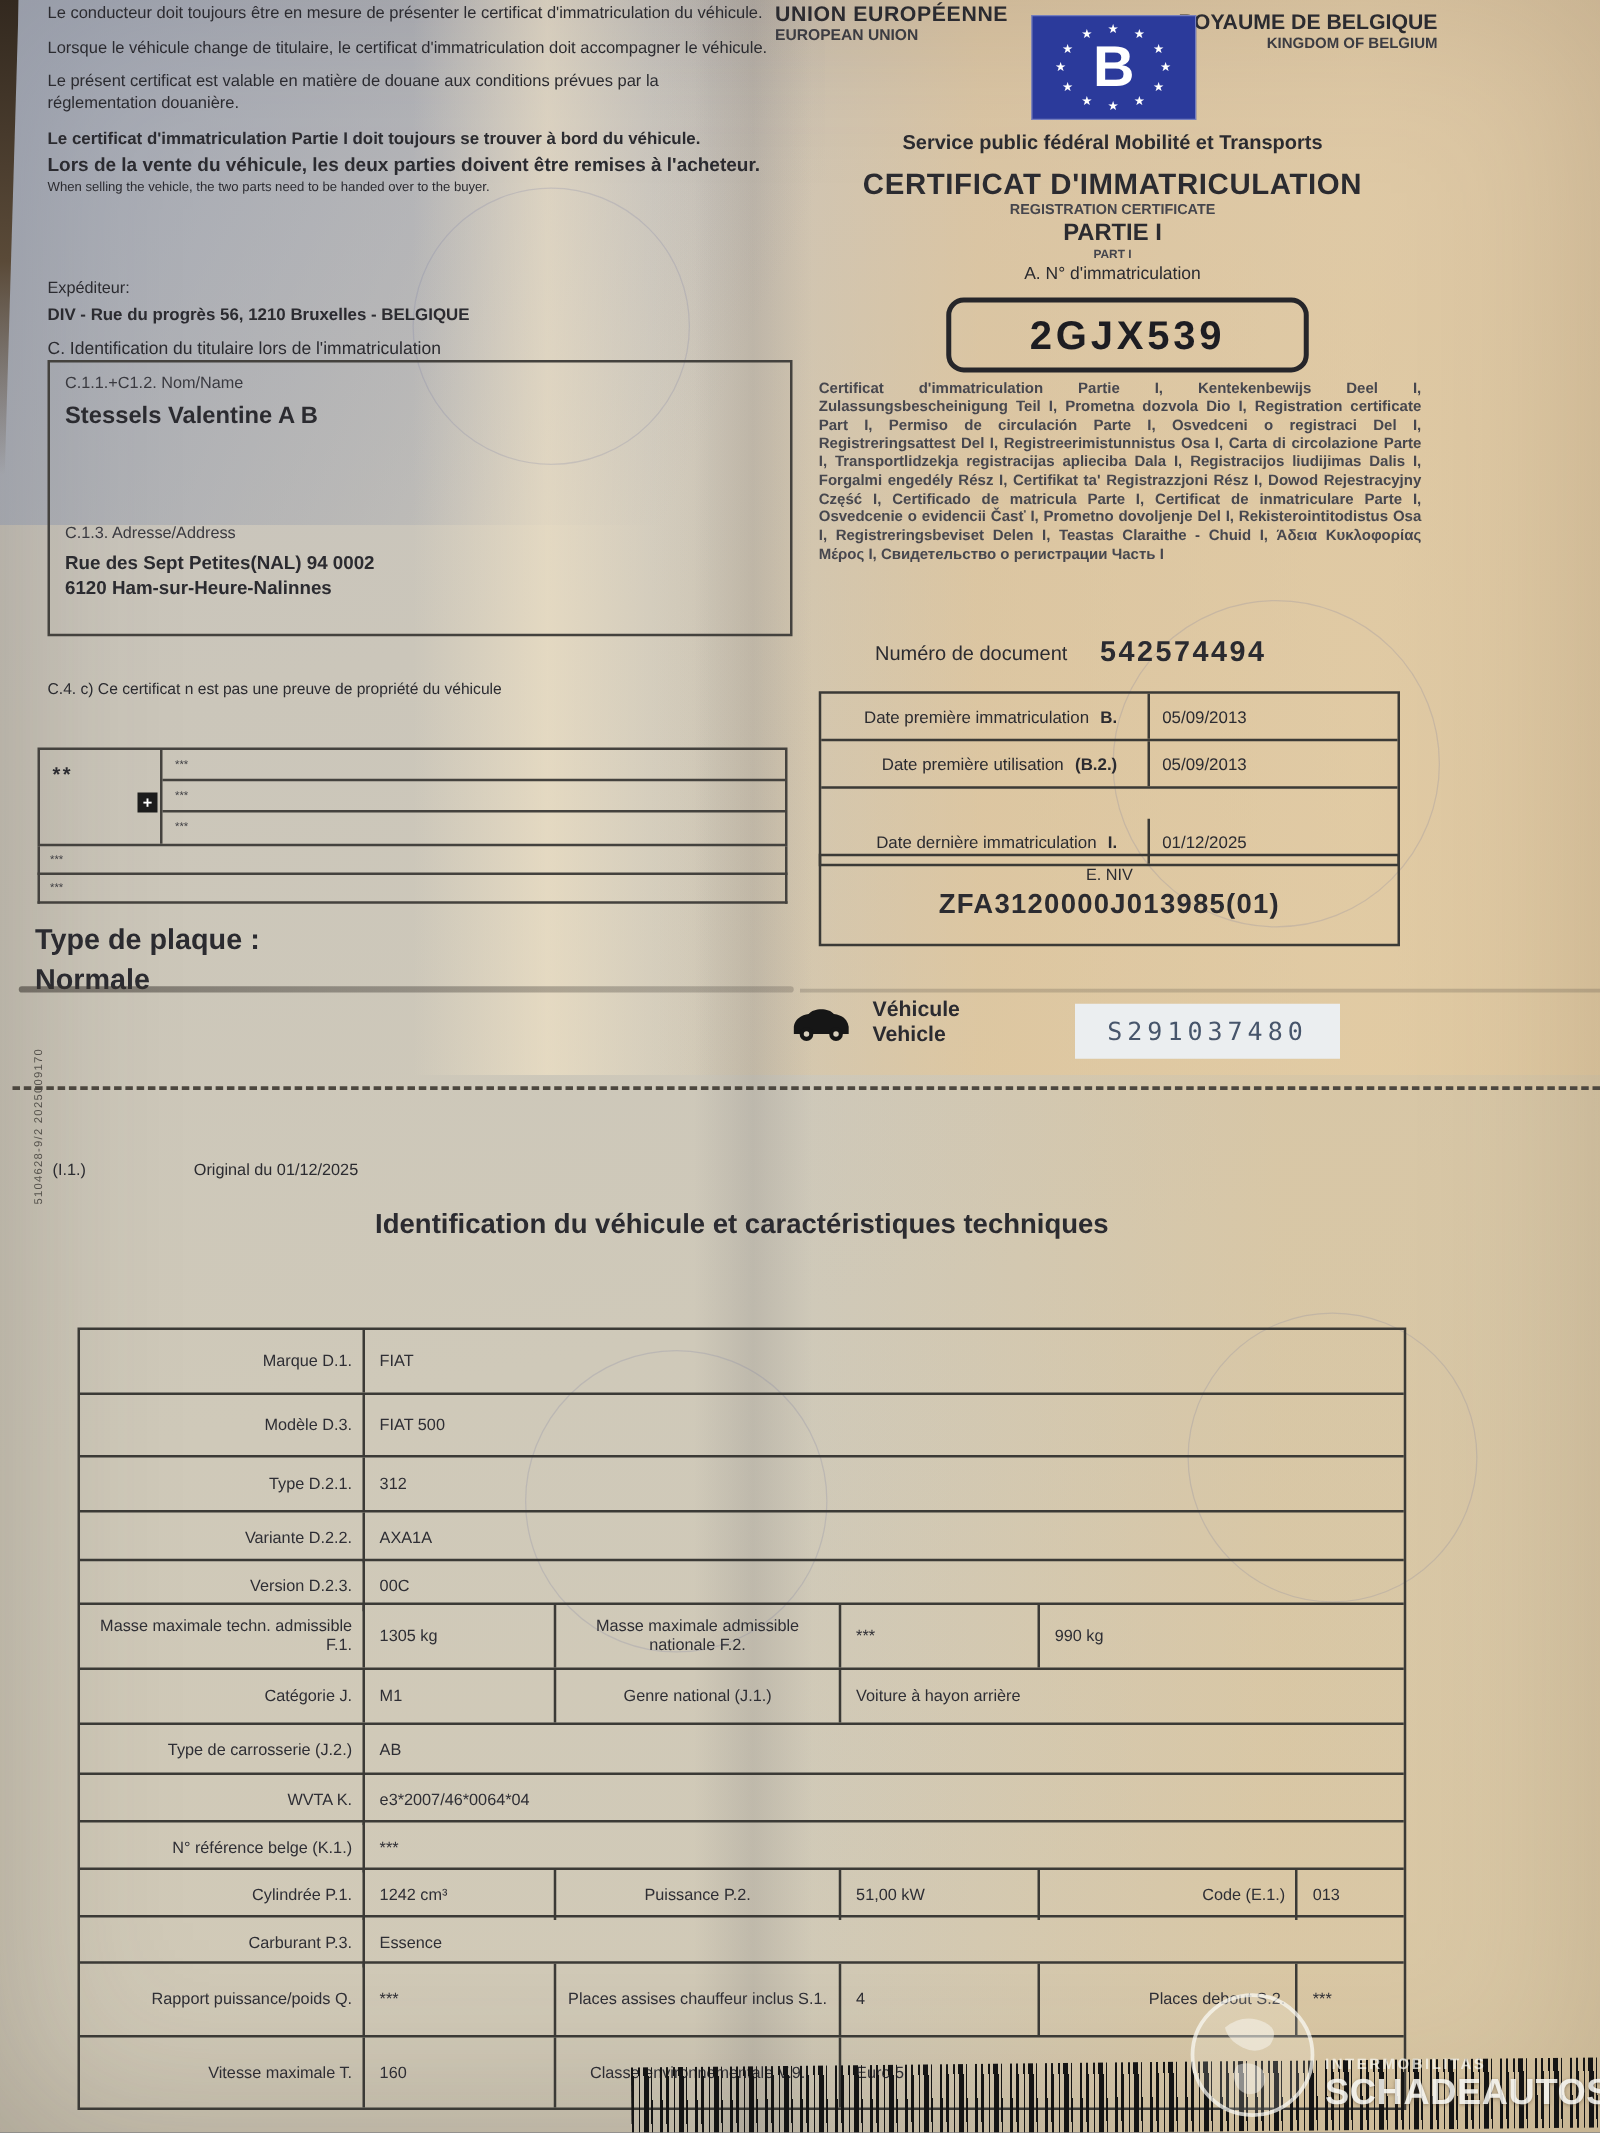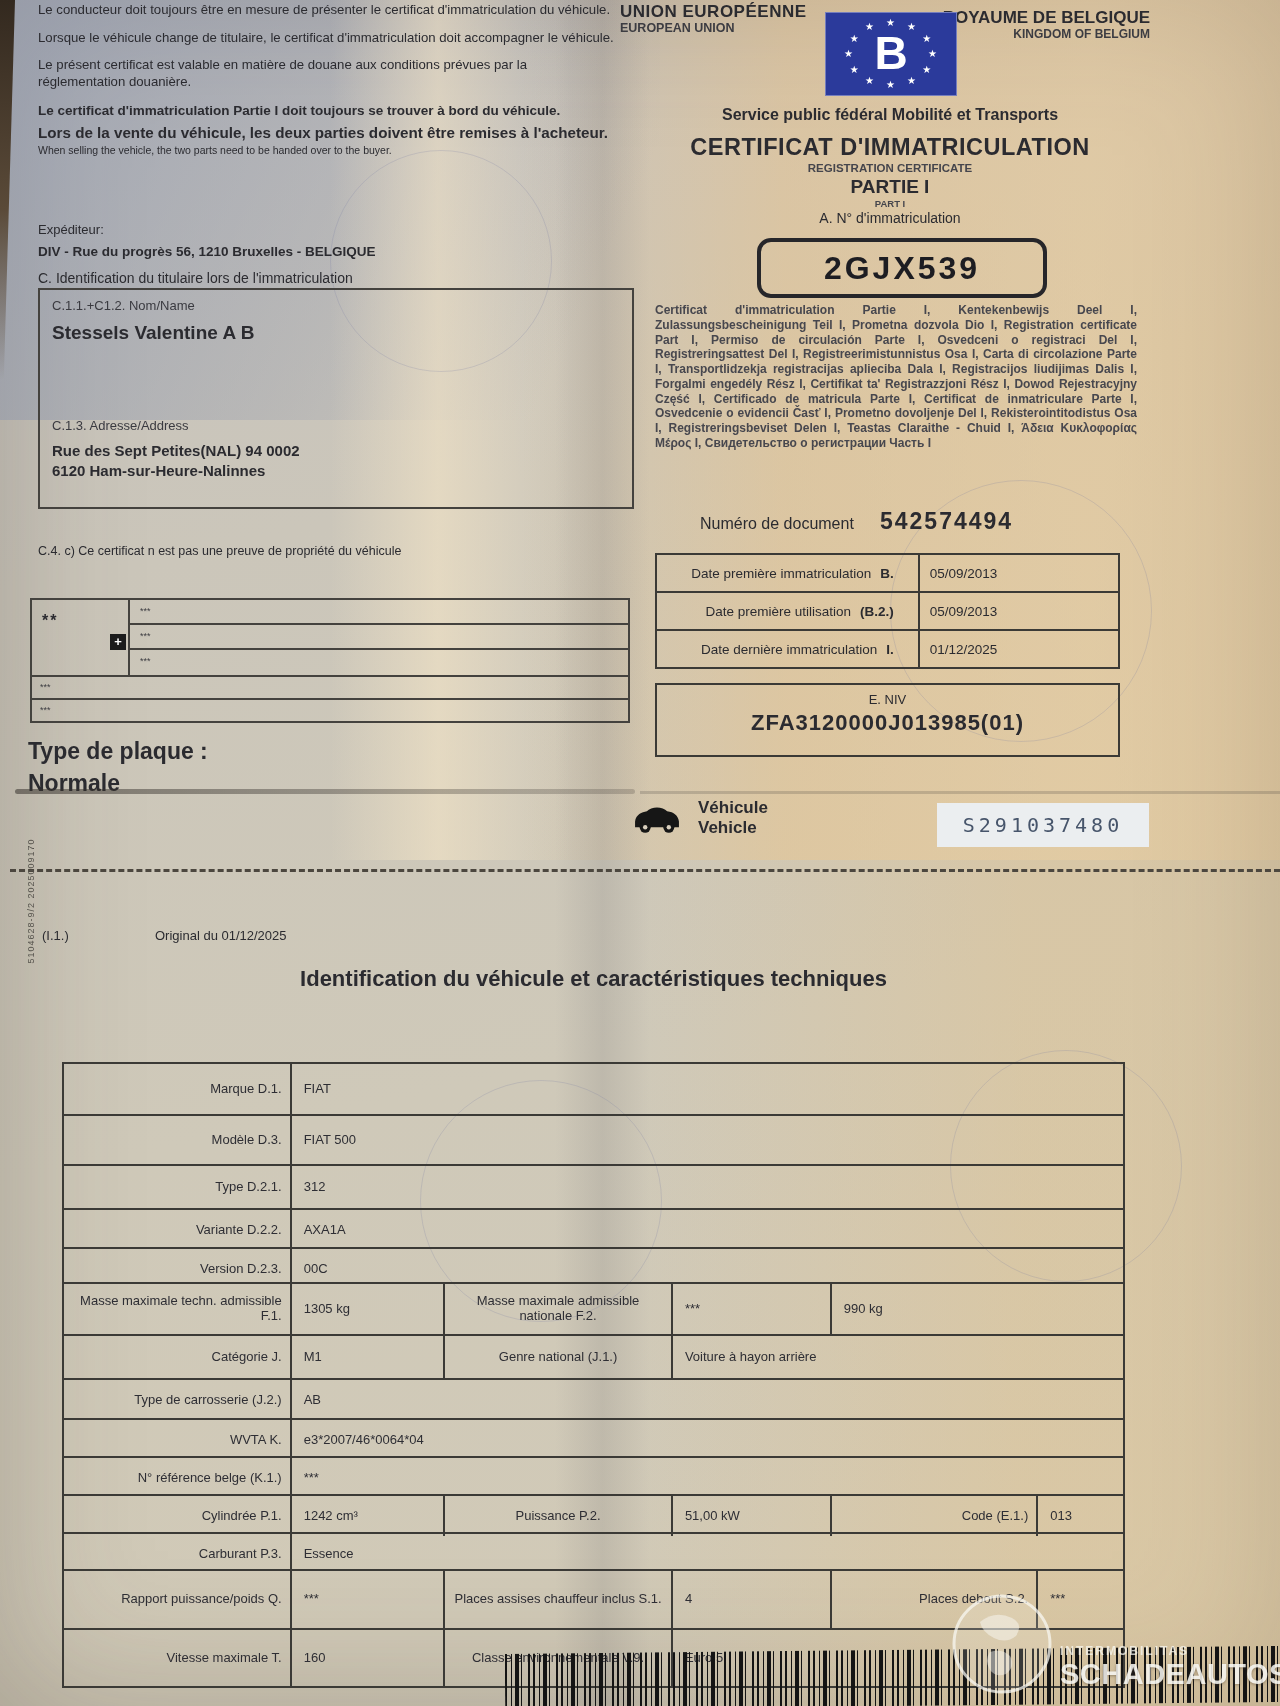--- a/index.html
+++ b/index.html
@@ -70,31 +70,31 @@
   .reg-lbl{position:absolute;left:620px;top:210px;width:540px;text-align:center;font-size:14px;}
   .plate-box{position:absolute;left:757px;top:238px;width:282px;height:52px;border:4px solid #26262a;border-radius:14px;
     display:flex;align-items:center;justify-content:center;}
   .plate-num{font-size:32px;font-weight:700;letter-spacing:3px;color:#1d1d22;}
   .mlang{position:absolute;left:655px;top:303px;width:482px;font-size:12px;font-weight:700;color:#47474e;
     text-align:justify;line-height:1.23;}
   .docnum-l{position:absolute;left:700px;top:515px;font-size:16px;}
   .docnum-v{position:absolute;left:880px;top:508px;font-size:23px;font-weight:700;letter-spacing:2px;}
   .dates{position:absolute;left:655px;top:553px;width:465px;border:2px solid #3b3a36;box-sizing:border-box;}
   .dates-row{display:flex;height:36px;border-bottom:2px solid #3b3a36;}
-  .dates-row:last-child{border-bottom:none;}
+  .dates-row:last-child{border-bottom:none;margin-top:24px;}
   .dates-lab{width:57%;display:flex;align-items:center;justify-content:flex-end;gap:9px;
     border-right:2px solid #3b3a36;font-size:13.5px;padding-right:24px;box-sizing:border-box;}
   .dates-code{font-weight:700;font-size:13.5px;}
   .dates-val{flex:1;display:flex;align-items:center;padding-left:10px;font-size:13.5px;}
   .niv-box{position:absolute;left:655px;top:683px;width:465px;height:74px;border:2px solid #3b3a36;box-sizing:border-box;text-align:center;}
   .niv-lab{margin-top:7px;font-size:13px;}
   .niv-val{font-size:22px;font-weight:700;letter-spacing:1px;margin-top:3px;}
   .veh{position:absolute;left:630px;top:798px;display:flex;align-items:center;gap:14px;}
   .veh-lbls{font-size:17px;font-weight:700;line-height:1.15;}
-  .serial-box{position:absolute;left:937px;top:803px;width:212px;height:44px;background:rgba(236,241,246,.92);
+  .serial-box{position:absolute;left:860px;top:803px;width:212px;height:44px;background:rgba(236,241,246,.92);
     display:flex;align-items:center;justify-content:center;}
   .serial-txt{font-family:"DejaVu Sans Mono",monospace;font-size:20px;letter-spacing:4px;color:#47556b;}
 
   
   .smudge1{position:absolute;left:15px;top:789px;width:620px;height:5px;border-radius:3px;
     background:linear-gradient(90deg,rgba(55,50,45,.55),rgba(55,50,45,.22));}
   .smudge2{position:absolute;left:640px;top:791px;width:640px;height:3px;background:rgba(70,65,58,.22);}
   .perforation{position:absolute;left:10px;top:869px;width:1270px;border-top:3px dashed #4c473f;}
   .edge-code{position:absolute;left:-32px;top:896px;font-size:9px;color:#55524c;transform:rotate(-90deg);letter-spacing:1px;}
 

